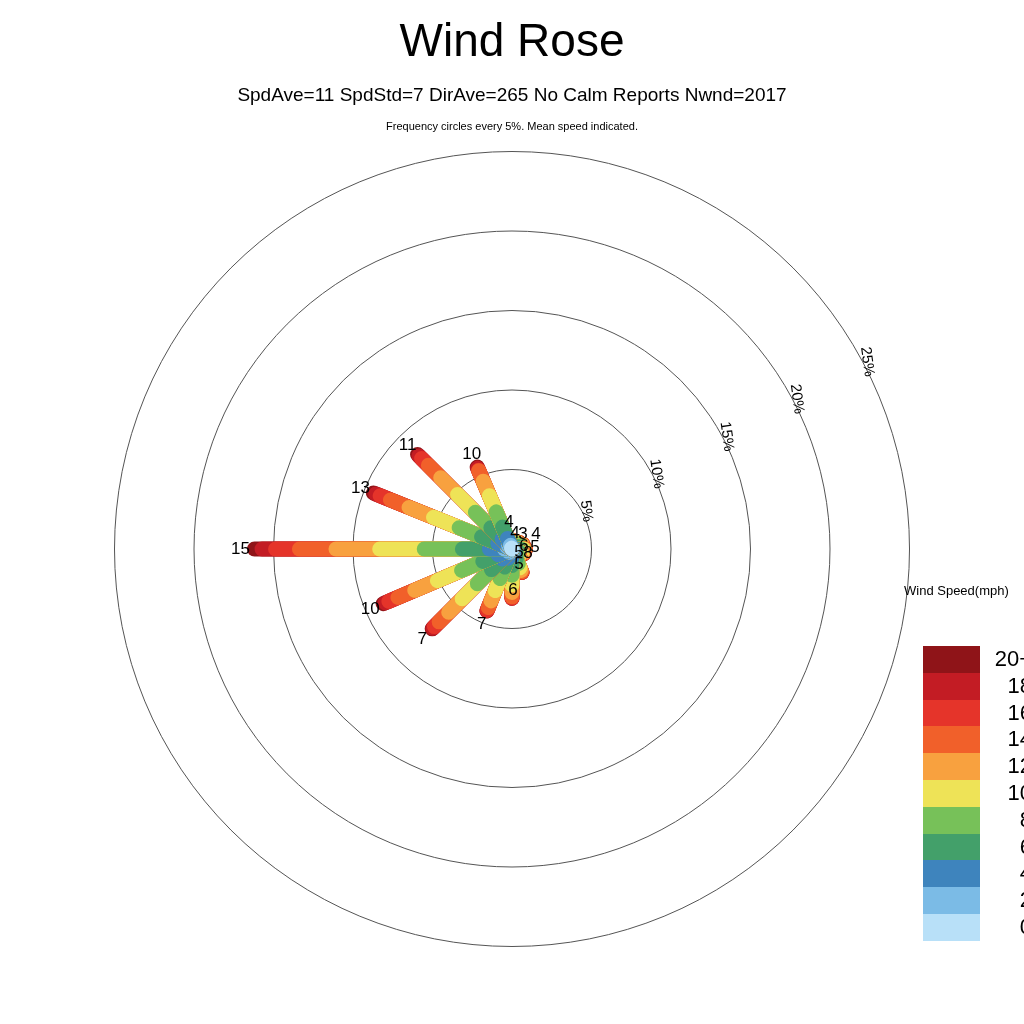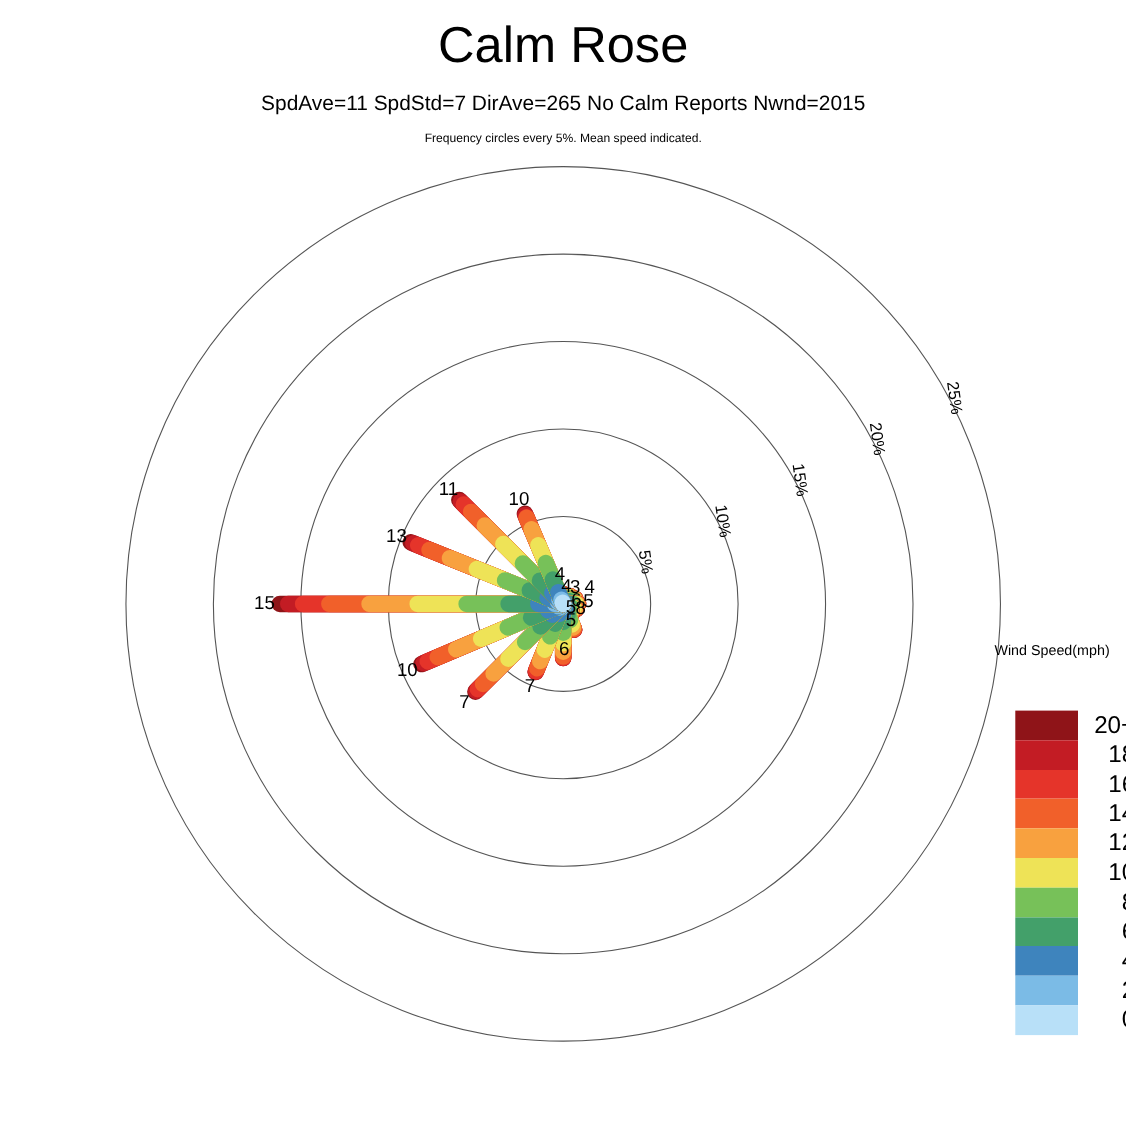--- a/index.html
+++ b/index.html
@@ -81,22 +81,22 @@
     text-align: right;
     padding-left: 4px;
     line-height: 26.8px;
   }
 </style>
 </head>
 <body>
 
 <div id="stage">
 
-  <div class="title">Calm Rose</div>
-  <div class="subtitle">SpdAve=11  SpdStd=7  DirAve=265   No Calm Reports  Nwnd=2015</div>
+  <div class="title">Wind Rose</div>
+  <div class="subtitle">SpdAve=11  SpdStd=7  DirAve=265   No Calm Reports  Nwnd=2017</div>
   <div class="subnote">Frequency circles every 5%. Mean speed indicated.</div>
 
   <svg class="rose" viewBox="0 0 1024 1024">
     <g id="rings-group">
         <circle cx="512" cy="549" r="79.5" fill="none" stroke="#555555" stroke-width="1"></circle>
         <circle cx="512" cy="549" r="159" fill="none" stroke="#555555" stroke-width="1"></circle>
         <circle cx="512" cy="549" r="238.5" fill="none" stroke="#555555" stroke-width="1"></circle>
         <circle cx="512" cy="549" r="318" fill="none" stroke="#555555" stroke-width="1"></circle>
         <circle cx="512" cy="549" r="397.5" fill="none" stroke="#555555" stroke-width="1"></circle>
       </g>

